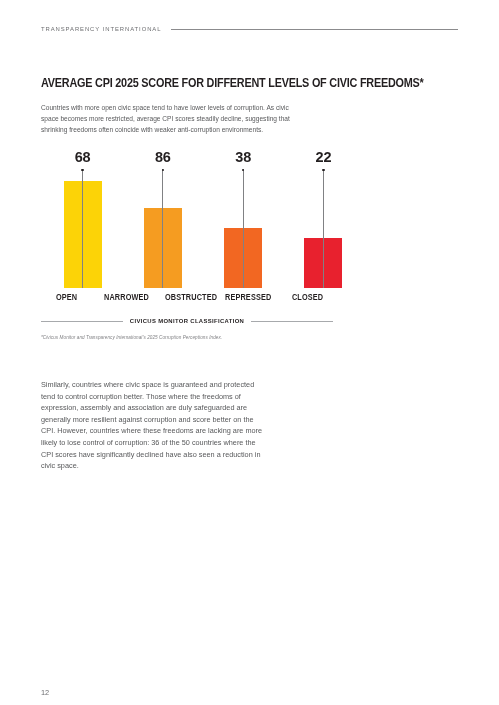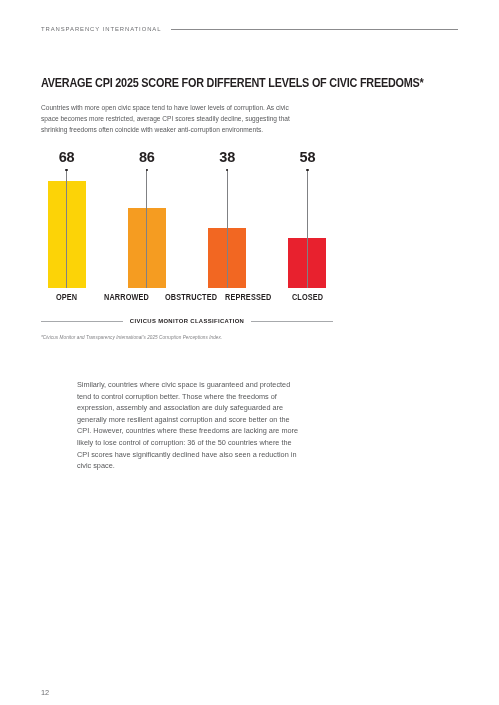--- a/index.html
+++ b/index.html
@@ -76,21 +76,21 @@
   
   .chart {
     position: absolute;
     left: 41px;
     top: 150px;
     width: 292px;
     height: 162px;
   }
   .bars {
     position: absolute;
-    left: 0;
+    left: 16px;
     top: 0;
     width: 100%;
     height: 138px;
     display: flex;
     justify-content: space-between;
     align-items: center;
   }
   .bar-col {
     width: 51px;
     height: 100%;
@@ -195,21 +195,20 @@
 
   
   .body-para {
     position: absolute;
     left: 41px;
     top: 379px;
     width: 222px;
     font-size: 7.3px;
     line-height: 11.6px;
     color: #58595b;
-    margin-left: 36px;
   }
 
   
   .folio {
     position: absolute;
     left: 41px;
     top: 688px;
     font-size: 7.4px;
     color: #6d6e71;
   }
@@ -242,21 +241,21 @@
           <div class="leader-dot"></div>
           <div class="bar" style="height: 80.25px; background: rgb(245, 156, 33);"></div>
         </div>
         <div class="bar-col">
           <div class="bar-value">38</div>
           <div class="leader" style="height: 119px;"></div>
           <div class="leader-dot"></div>
           <div class="bar" style="height: 59.7941px; background: rgb(242, 103, 34);"></div>
         </div>
         <div class="bar-col">
-          <div class="bar-value">58</div>
+          <div class="bar-value">22</div>
           <div class="leader" style="height: 119px;"></div>
           <div class="leader-dot"></div>
           <div class="bar" style="height: 50.3529px; background: rgb(232, 33, 46);"></div>
         </div>
       </div>
     <div class="cats" id="cats">
         <div class="cat">OPEN</div>
         <div class="cat">NARROWED</div>
         <div class="cat">OBSTRUCTED</div>
         <div class="cat">REPRESSED</div>

